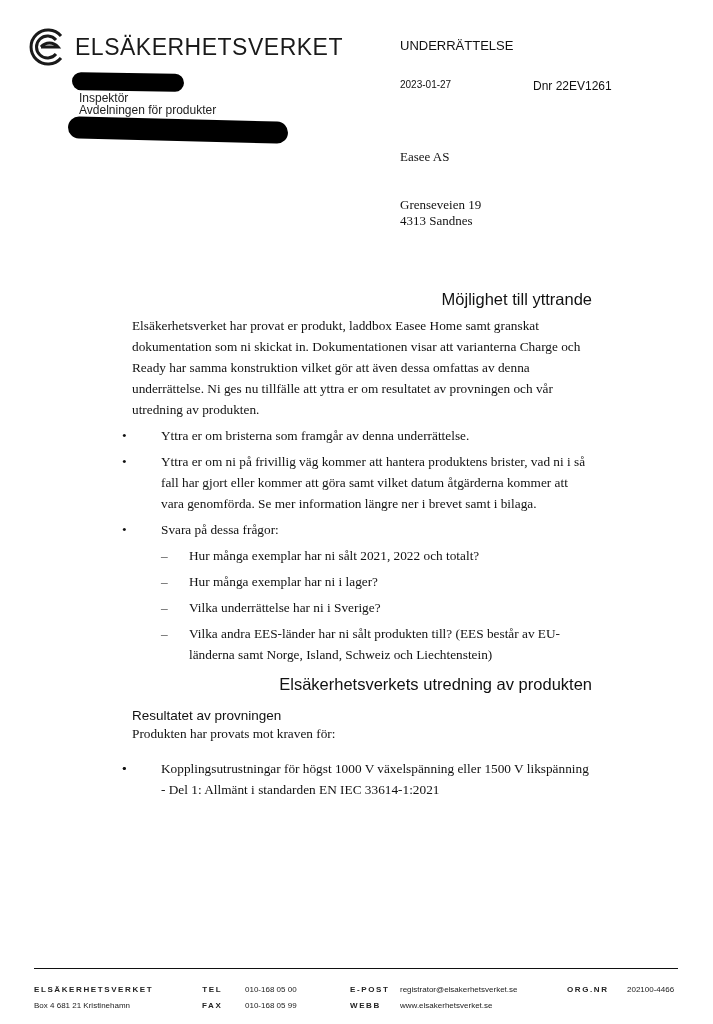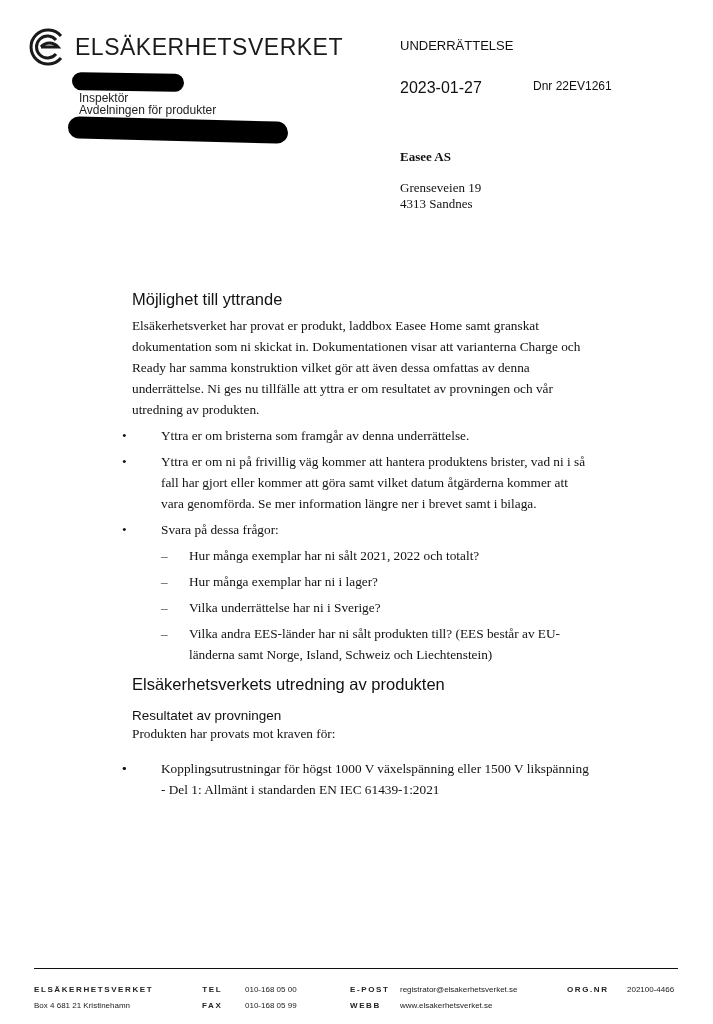--- a/index.html
+++ b/index.html
@@ -12,28 +12,28 @@
   .logo { left: 27px; top: 27px; display: flex; align-items: center; }
   .logo svg { width: 40px; height: 40px; }
   .logo-text { font-family: "Liberation Sans", sans-serif; font-size: 23px; letter-spacing: 0.5px; color: #1a1a1a; margin-left: 8px; }
 
   
   .redact { background: #000; border-radius: 40px; }
 
   .sender { left: 79px; top: 92px; font-size: 12px; line-height: 12px; color: #222; }
 
   .doc-type { left: 400px; top: 38px; font-size: 13px; color: #111; }
-  .doc-date { left: 400px; top: 79px; font-size: 16px; }
+  .doc-date { left: 400px; top: 79px; font-size: 10px; }
   .doc-dnr { left: 533px; top: 79px; font-size: 12px; }
 
   .recipient { left: 400px; top: 149px; font-size: 13px; line-height: 16px; }
-  .recipient .name { margin-bottom: 15px; font-weight: bold; }
+  .recipient .name { margin-bottom: 32px; }
 
   .content { left: 132px; top: 290px; width: 460px; }
-  h1.h-main { font-family: "Liberation Sans", sans-serif; font-weight: normal; font-size: 16.5px; margin: 0 0 6px 0; color: #111; }
+  h1.h-main { font-family: "Liberation Sans", sans-serif; font-weight: normal; font-size: 16.5px; margin: 0 0 6px 0; color: #111; text-align: right; }
   p.body { font-family: "Liberation Serif", serif; font-size: 13.3px; line-height: 21px; margin: 0 0 5px 0; color: #111; }
 
   .bullets { margin: 0; padding: 0; list-style: none; }
   .bullets li { position: relative; font-family: "Liberation Serif", serif; font-size: 13.3px; line-height: 21px; margin: 0 0 5px 0; padding-left: 29px; color: #111; }
   .bullets li .bullet { position: absolute; left: -10px; top: 0; }
   .sub { list-style: none; margin: 0; padding: 0; }
   .sub li { position: relative; padding-left: 28px; margin: 0 0 5px 0; }
   .sub li .dash { position: absolute; left: 0; top: 0; color: #333; }
 
   h2.h-sub { font-family: "Liberation Sans", sans-serif; font-weight: normal; font-size: 13.5px; margin: 0; color: #111; }
@@ -88,21 +88,21 @@
       </ul>
     </li>
   </ul>
 
   <h1 class="h-main" style="margin-top:10px; margin-bottom:14px;">Elsäkerhetsverkets utredning av produkten</h1>
   <h2 class="h-sub">Resultatet av provningen</h2>
   <p class="body" style="margin-bottom:14px;">Produkten har provats mot kraven för:</p>
 
   <ul class="bullets">
     <li><span class="bullet">•</span></li>
-    <li><span class="bullet">•</span><span>Kopplingsutrustningar för högst 1000 V växelspänning eller 1500 V likspänning - Del 1: Allmänt i standarden EN IEC 61439-1:2021</span></li>
+    <li><span class="bullet">•</span><span>Kopplingsutrustningar för högst 1000 V växelspänning eller 1500 V likspänning - Del 1: Allmänt i standarden EN IEC 33614-1:2021</span></li>
   </ul>
 </div>
 
 <div class="abs footer-rule"></div>
 <div class="abs footer" style="left:34px;">
   <div class="lbl">ELSÄKERHETSVERKET</div>
   <div>Box 4 681 21 Kristinehamn</div>
 </div>
 <div class="abs footer" style="left:202px;text-align:center;">
   <div class="lbl">TEL</div>

